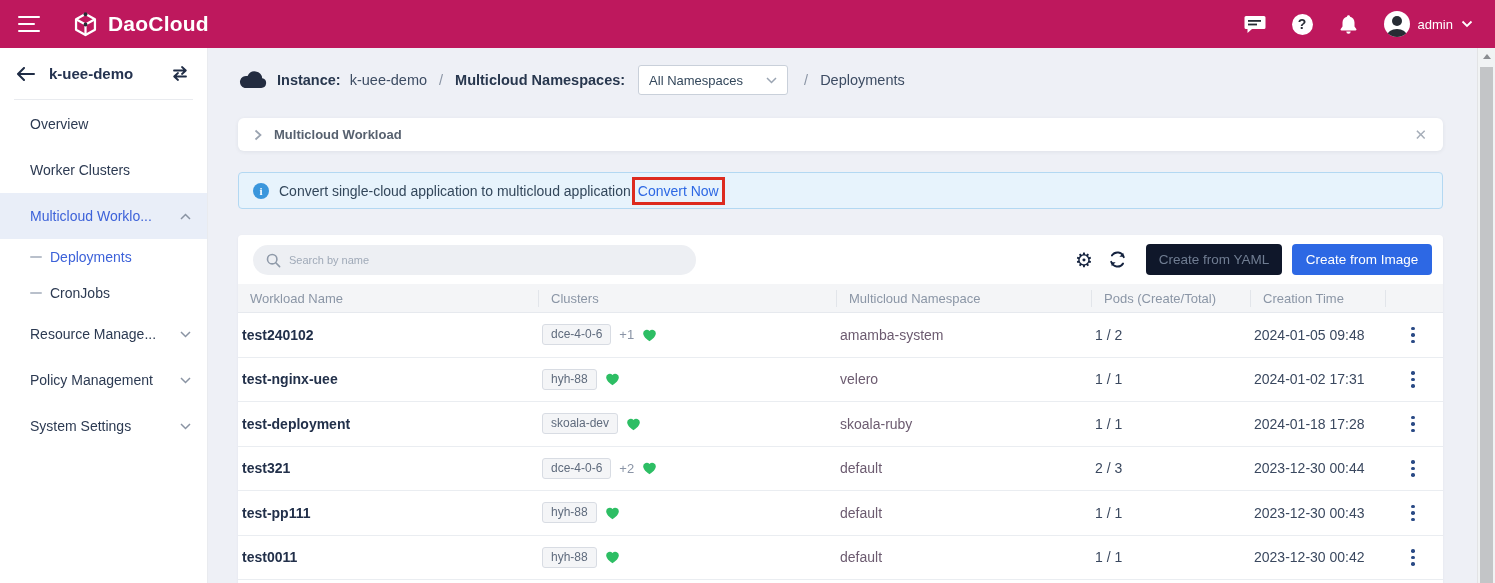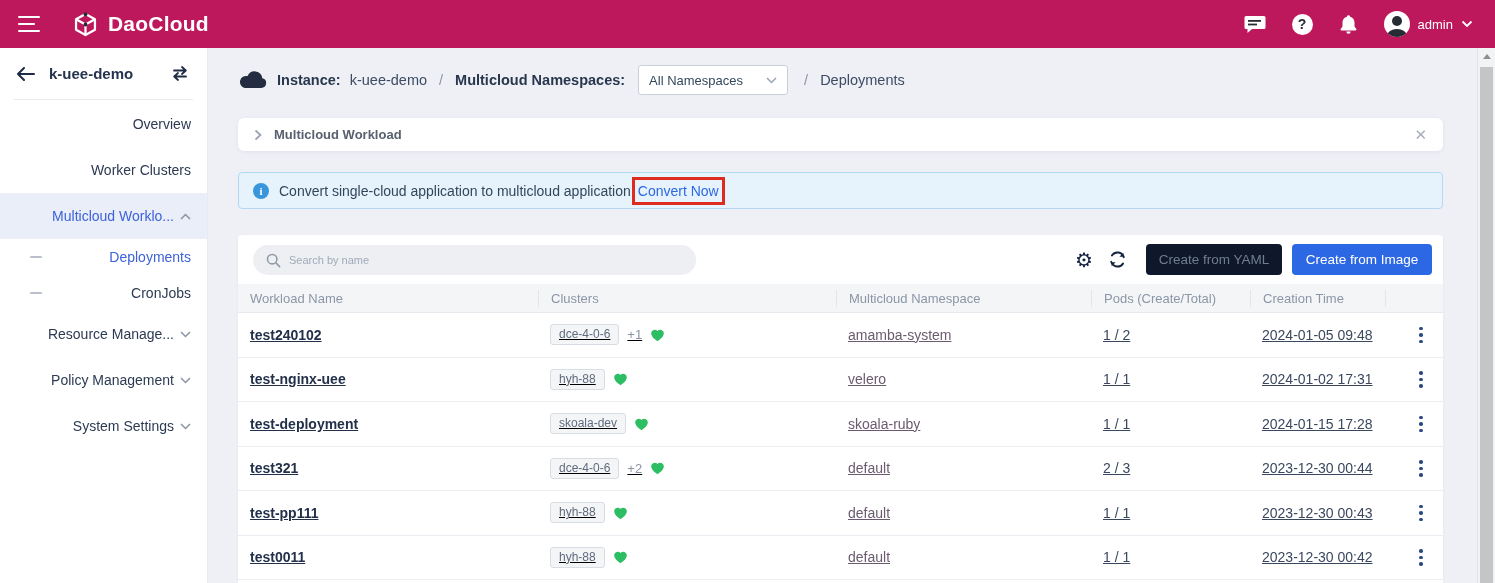--- a/index.html
+++ b/index.html
@@ -31,21 +31,21 @@
   .sidebar-head { height:51px; display:flex; align-items:center; padding:0 18px 0 16px; gap:14px; }
   .side-title { font-size:15px; font-weight:bold; color:#253350; flex:1; }
   .side-divider { height:1px; background:#e9ebef; margin:0 14px; }
   .nav { padding-top:1px; }
   .nav-item { display:flex; align-items:center; padding:0 16px 0 30px; cursor:pointer;
     color:#2c3a52; font-size:14px; }
   .nav-item.item { height:46px; }
   .nav-item.sub { height:36px; }
   .nav-item.active { color:#3d62d9; }
   .nav-item.parent-active { background:#e9eef8; color:#3d62d9; }
-  .nav-label { flex:1; white-space:nowrap; overflow:hidden;text-align:right; }
+  .nav-label { flex:1; white-space:nowrap; overflow:hidden; }
   .dash { width:12px; height:2px; background:#b9c0cb; border-radius:1px; margin-right:8px; flex:none; }
   .chev { flex:none; margin-left:6px; }
 
   
   .content { position:absolute; top:48px; left:208px; right:0; bottom:0; background:#eef0f6; overflow:hidden; }
   .wrap { position:relative; margin-left:30px; width:1205px; }
 
   .breadcrumb { margin-top:14px; height:36px; display:flex; align-items:center; gap:9px;
     font-size:14.5px; color:#3d4c63; }
   .bc-bold { font-weight:bold; color:#28374e; }
@@ -83,21 +83,21 @@
   .btn-yaml { width:136px; margin-left:19px; background:#0f172a; color:#707d92; }
   .btn-image { width:140px; margin-left:10px; background:#2d68e4; color:#fff; }
 
   .thead { height:29px; background:#f4f5f7; display:grid;
     grid-template-columns:300px 298px 255px 159px 135px 58px; align-items:center;
     border-bottom:1px solid #e6e9ee; font-size:13px; color:#8b96a6; }
   .thead .th { padding-left:12px; height:17px; line-height:17px; white-space:nowrap; overflow:hidden; }
   .thead .th + .th { border-left:1px solid #e2e5ea; }
   .trow { height:44.5px; display:grid; grid-template-columns:300px 298px 255px 159px 135px 58px;
     align-items:center; border-bottom:1px solid #eaedf1; }
-  .td { padding-left:12px; font-size:14px; white-space:nowrap; overflow:hidden;text-decoration:underline; }
+  .td { padding-left:4px; font-size:14px; white-space:nowrap; overflow:hidden; }
   .td-name { font-weight:bold; color:#22304a; }
   .td-clusters { display:flex; align-items:center; gap:8px; }
   .tag { font-size:12px; color:#5f6b7d; background:#f4f5f7; border:1px solid #d8dce3; border-radius:3px;
     padding:2px 8px 3px; }
   .more { color:#8a94a6; font-size:13px; }
   .td-ns { color:#6c5b70; }
   .td-pods,.td-time { color:#3a485f; }
   .kebab { display:flex; flex-direction:column; gap:3px; align-items:center; cursor:pointer;
     width:20px; padding:4px 0; margin-left:14px; }
   .kebab i { width:3.5px; height:3.5px; border-radius:50%; background:#2a4a85; }
@@ -323,21 +323,21 @@
           <div class="trow">
             <div class="td td-name">test-deployment</div>
             <div class="td td-clusters">
               <span class="tag">skoala-dev</span>
               <svg width="15" height="14" viewBox="0 0 16 15">
                 <path d="M8 14.2S1.2 10.2 1.2 5.6a3.8 3.8 0 0 1 6.8-2.3A3.8 3.8 0 0 1 14.8 5.6c0 4.6-6.8 8.6-6.8 8.6z" fill="#2dbe64"></path>
               </svg>
             </div>
             <div class="td td-ns">skoala-ruby</div>
             <div class="td td-pods">1 / 1</div>
-            <div class="td td-time">2024-01-15 17:28</div>
+            <div class="td td-time">2024-01-18 17:28</div>
             <div class="td">
               <span class="kebab">
                 <i></i>
                 <i></i>
                 <i></i>
               </span>
             </div>
           </div>
           <div class="trow">
             <div class="td td-name">test321</div>

